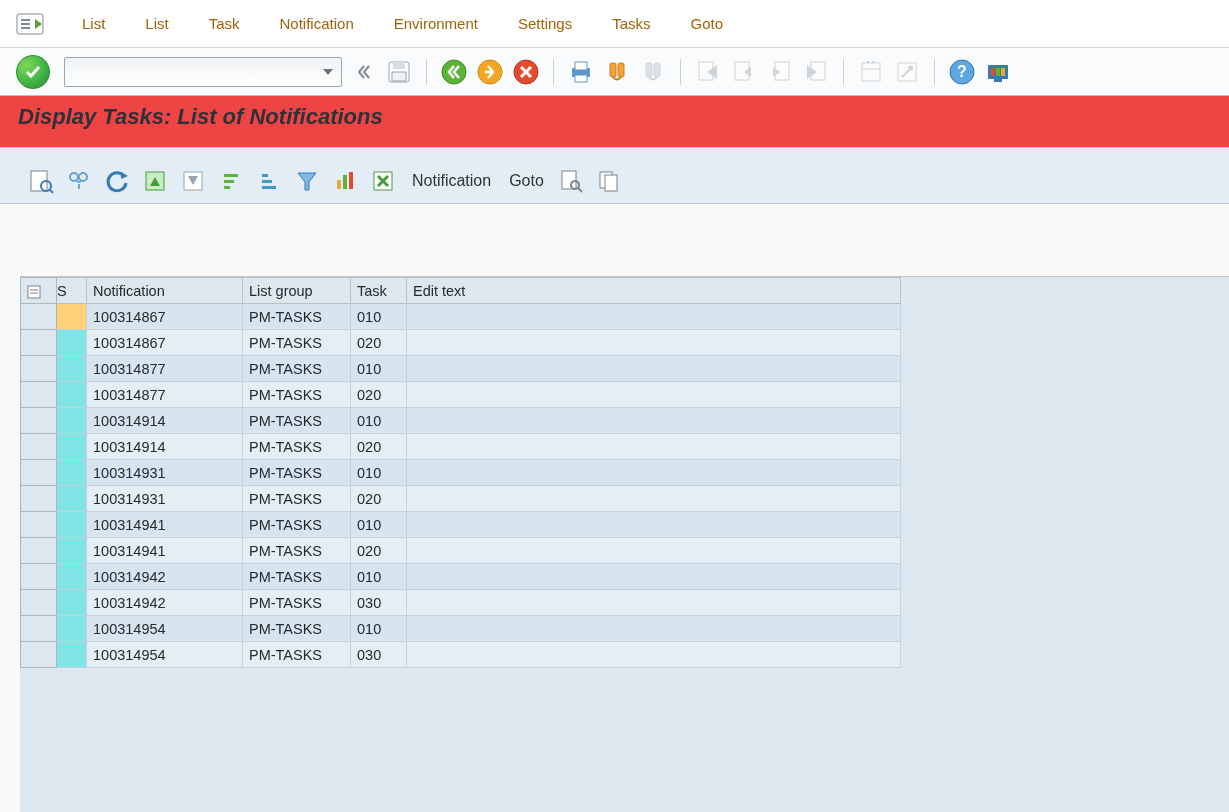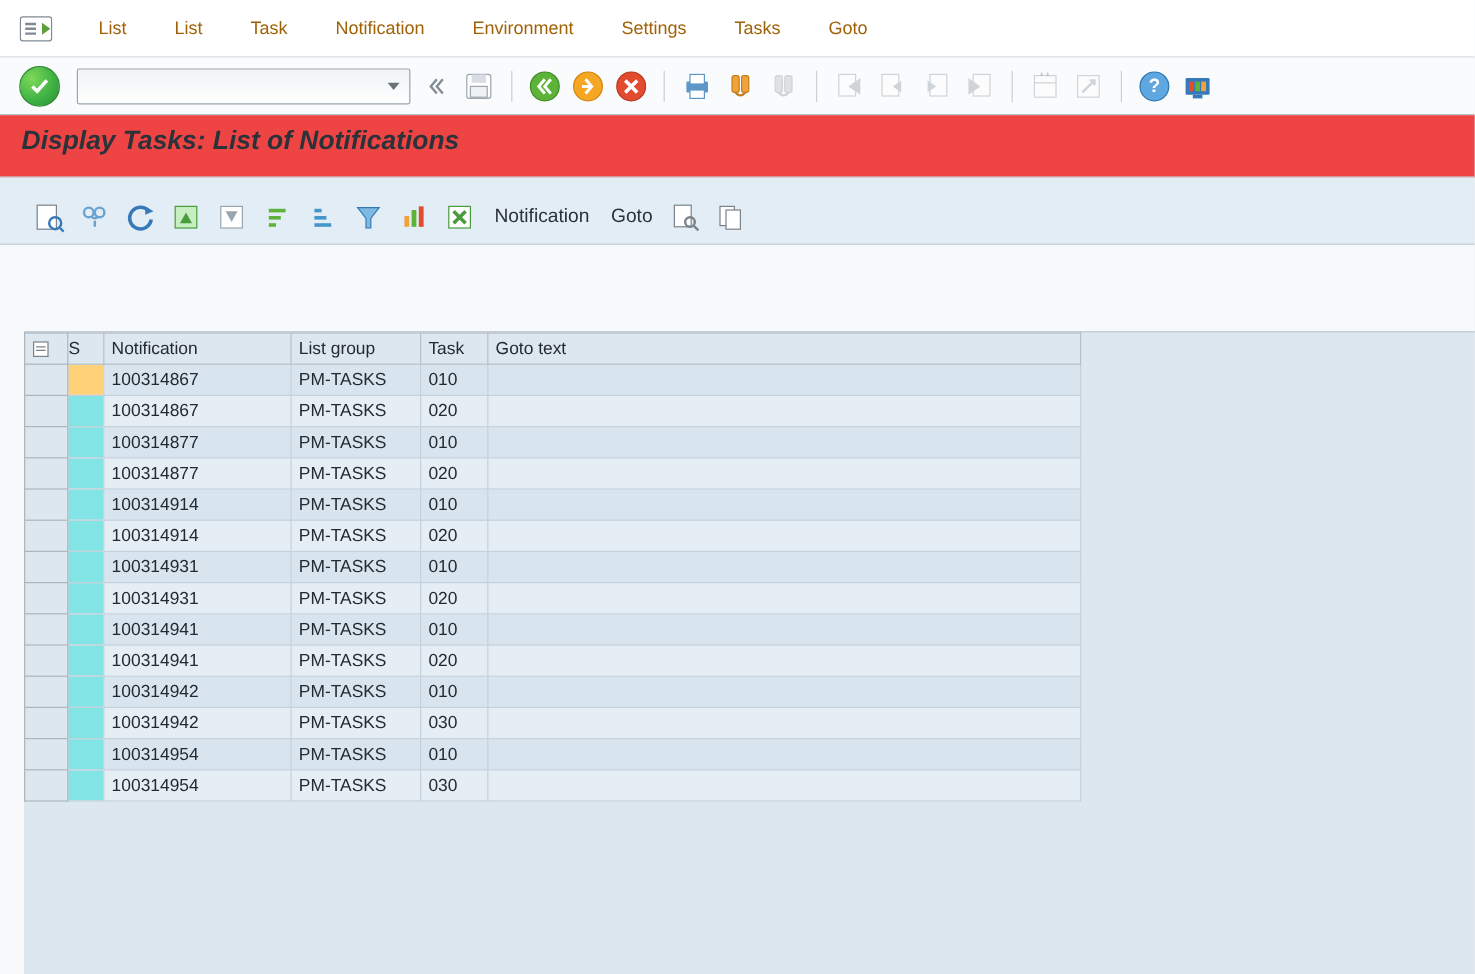--- a/index.html
+++ b/index.html
@@ -378,21 +378,21 @@
           <svg width="14" height="14" viewBox="0 0 14 14">
               <rect x="1" y="1" width="12" height="12" fill="#fff" stroke="#7a838b"></rect>
               <line x1="3" y1="5" x2="11" y2="5" stroke="#7a838b"></line>
               <line x1="3" y1="8" x2="11" y2="8" stroke="#7a838b"></line>
             </svg>
         </th>
         <th class="col-status">S</th>
         <th class="c-notif">Notification</th>
         <th class="c-group">List group</th>
         <th class="c-tkcd">Task</th>
-        <th class="c-text">Goto text</th>
+        <th class="c-text">Edit text</th>
       </tr>
     </thead>
     <tbody id="grid-body">
         <tr>
           <td class="row-selector"></td>
           <td class="col-status">
             <span class="status-swatch swatch-amber"></span>
           </td>
           <td class="c-notif">100314867</td>
           <td class="c-group">PM-TASKS</td>

